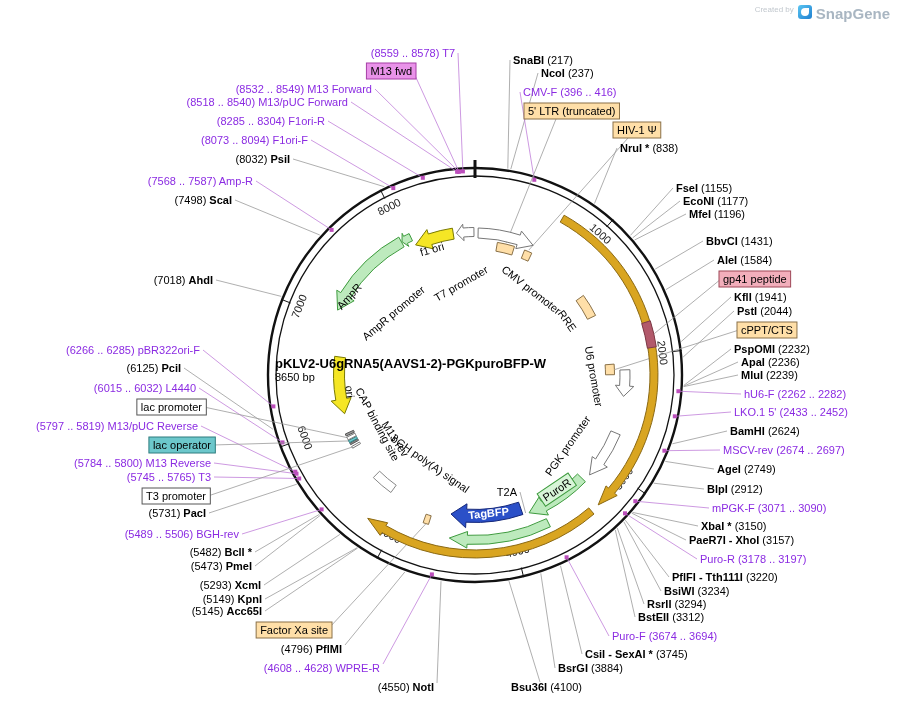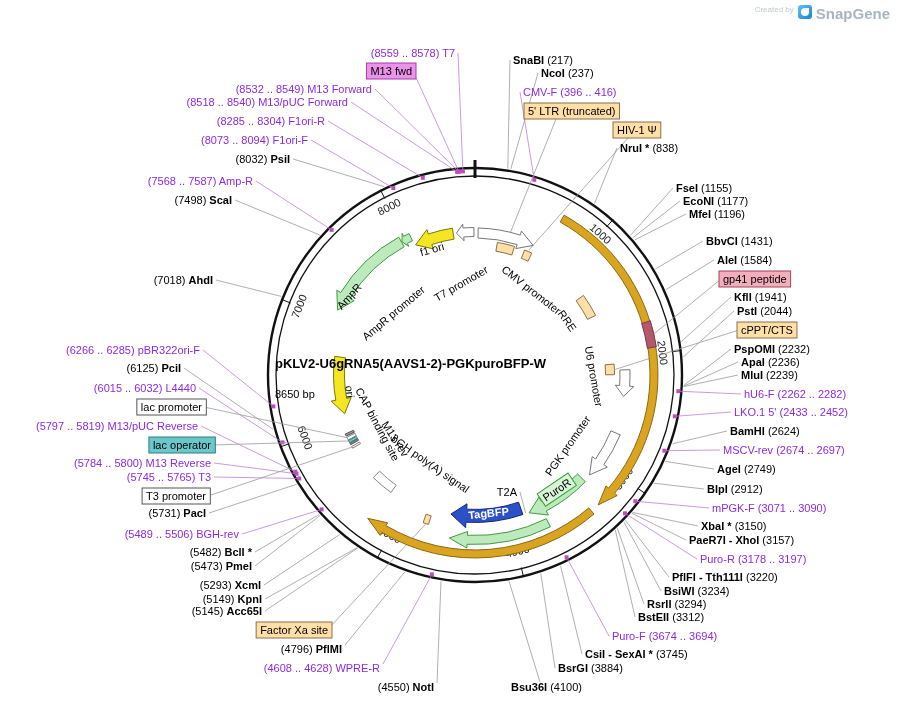--- a/index.html
+++ b/index.html
@@ -2,21 +2,21 @@
 <html><head>
 <meta charset="utf-8">
 <style>
   html,body{margin:0;padding:0;background:#fff;}
   #canvas{position:relative;width:900px;height:704px;background:#ffffff;overflow:hidden;
           font-family:"Liberation Sans","DejaVu Sans",sans-serif;}
   #map-svg{position:absolute;left:0;top:0;}
   #map-svg text{font-family:"Liberation Sans","DejaVu Sans",sans-serif;}
   .center-title{position:absolute;left:275px;top:356px;width:452px;pointer-events:none;}
   .pname{font-weight:bold;font-size:13px;color:#000;}
-  .psize{font-size:11px;color:#000;margin-top:17px;}
+  .psize{font-size:11px;color:#000;margin-top:0;}
   .branding{position:absolute;top:5px;right:10px;display:flex;align-items:flex-start;gap:4px;}
   .created{font-size:8px;color:#c2c8ce;}
   .logo-icon{width:14px;height:14px;border-radius:3px;display:inline-block;position:relative;
              background:linear-gradient(135deg,#5bc6f2,#1e7fd0);}
   .logo-icon::after{content:"";position:absolute;left:3px;top:3px;width:8px;height:8px;
              background:#fff;border-radius:50% 0 50% 50%;}
   .brand{font-size:15px;color:#a9b6c2;font-weight:bold;}
 </style>
 </head>
 <body>

